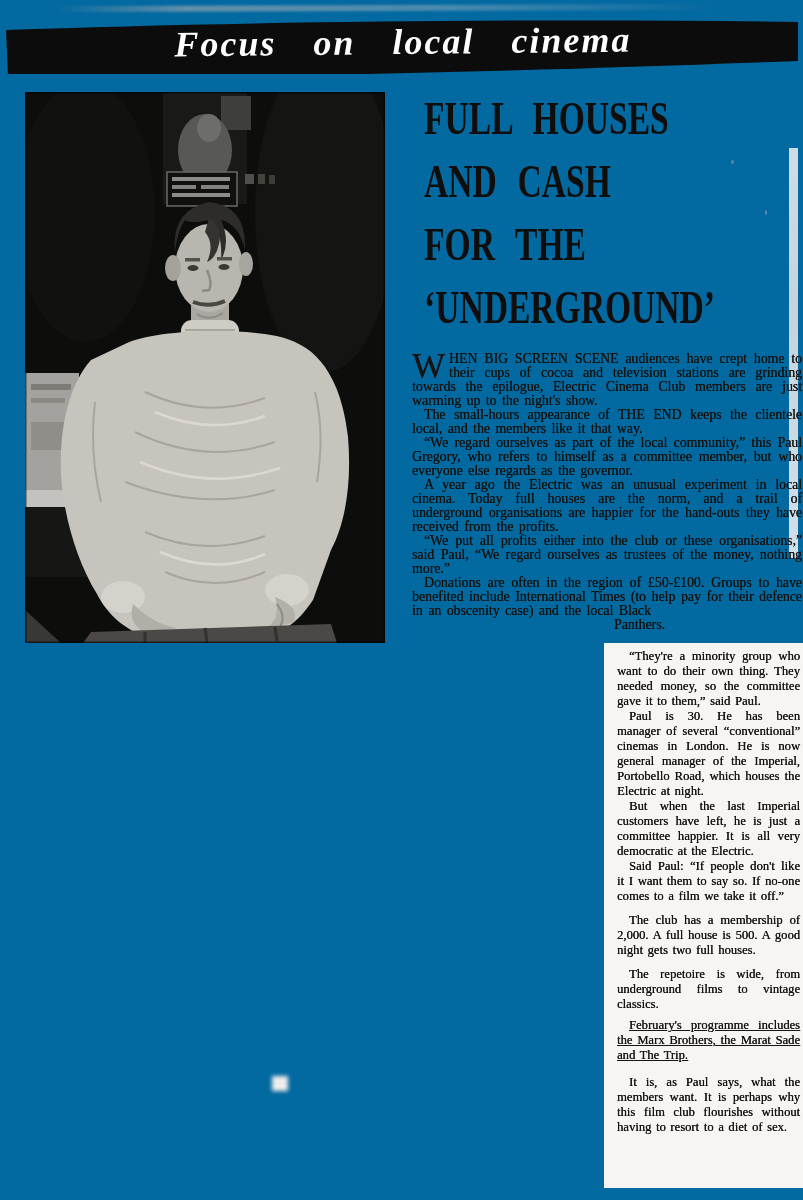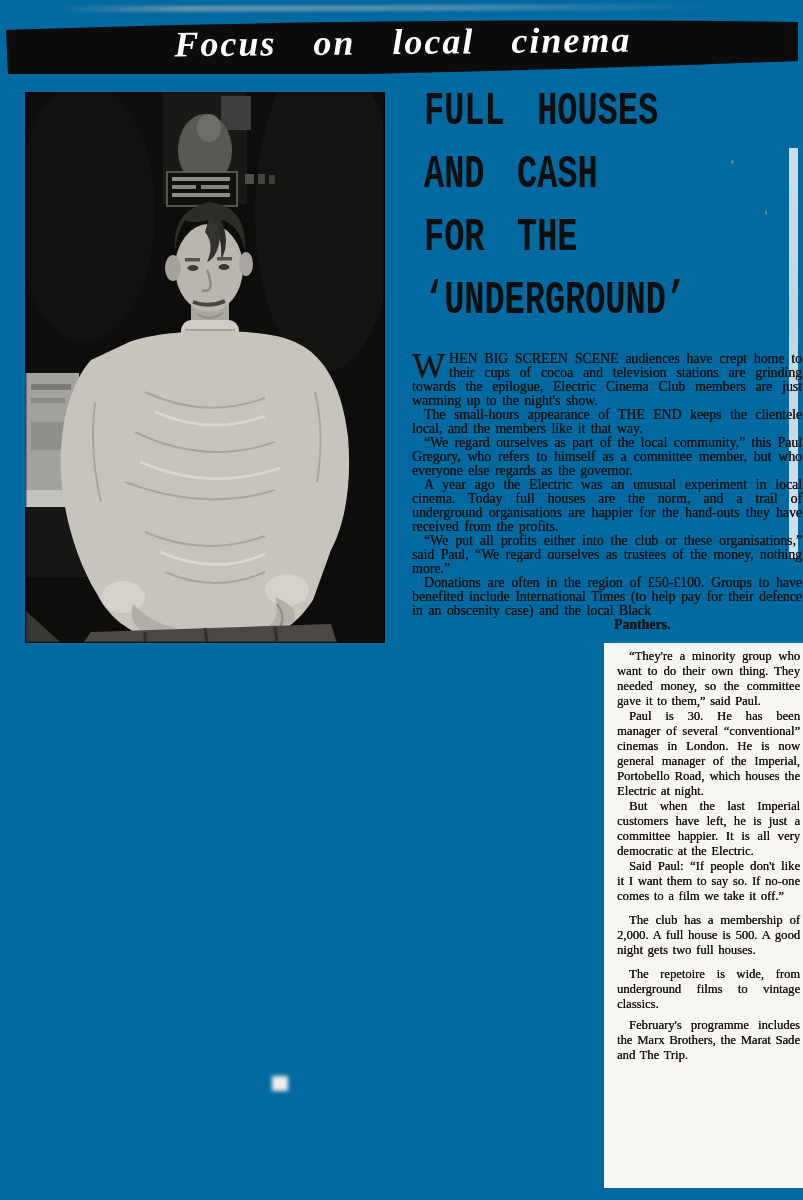--- a/index.html
+++ b/index.html
@@ -19,40 +19,40 @@
 
   
   .banner{position:absolute;left:0;top:8px;width:803px;height:66px;}
   .banner text{font-family:"Liberation Serif",serif;font-style:italic;font-weight:700;
       font-size:36px;letter-spacing:2px;word-spacing:26px;fill:#ffffff;}
 
   
   .photo{position:absolute;left:25px;top:92px;width:360px;height:551px;}
 
   
-  .headline{position:absolute;left:424px;top:89px;width:372px;font-family:Liberation Mono, monospace;}
+  .headline{position:absolute;left:424px;top:96px;width:372px;font-family:Liberation Serif, serif;}
   .hl{height:63px;}
   .hl span{display:inline-block;transform:scaleX(.73);transform-origin:0 0;
       font-size:46px;line-height:46px;font-weight:700;letter-spacing:0;word-spacing:17px;color:#100e0c;}
 
   
   .col-wide{position:absolute;left:412px;top:352px;width:390px;
       font-size:13.8px;line-height:14px;text-align:justify;word-spacing:2px;
       text-shadow:.25px 0 0 currentColor;}
   .col-wide p{margin:0;text-indent:12px;}
   .col-wide p.lead{text-indent:0;}
   .dropcap{float:left;font-size:35px;line-height:26px;padding:2px 4px 0 0;font-weight:400;}
-  .panthers{text-indent:202px;font-weight:bold;}
+  .panthers{text-indent:202px;}
 
   .col-narrow{position:absolute;left:617px;top:649px;width:183px;
       font-size:12.6px;line-height:15px;text-align:justify;word-spacing:1.5px;
       text-shadow:.25px 0 0 currentColor;}
   .col-narrow p{margin:0;text-indent:12px;}
   .bold{font-weight:400;}
-  .gap-s{margin-top:6px !important;}
+  .gap-s{margin-top:6px !important;text-decoration:underline;}
   .gap-m{margin-top:9px !important;}
   .gap-l{margin-top:12px !important;}
 </style>
 </head>
 <body>
 
 <div class="page">
 
   <div class="streak-top"></div>
   <div class="narrow-tint"></div>
@@ -175,15 +175,16 @@
   </div>
 
   <div class="col-narrow">
     <p>“They're a minority group who want to do their own thing. They needed money, so the committee gave it to them,” said Paul.</p>
     <p>Paul is 30. He has been manager of several “conventional” cinemas in London. He is now general manager of the Imperial, Portobello Road, which houses the Electric at night.</p>
     <p>But when the last Imperial customers have left, he is just a committee happier. It is all very democratic at the Electric.</p>
     <p class="bold">Said Paul: “If people don't like it I want them to say so. If no-one comes to a film we take it off.”</p>
     <p class="gap-m">The club has a membership of 2,000. A full house is 500. A good night gets two full houses.</p>
     <p class="gap-m">The repetoire is wide, from underground films to vintage classics.</p>
     <p class="gap-s">February's programme includes the Marx Brothers, the Marat Sade and The Trip.</p>
+    <p class="bold gap-l">It is, as Paul says, what the members want. It is perhaps why this film club flourishes without having to resort to a diet of sex.</p>
   </div>
 
 </div>
 
 </body></html>

